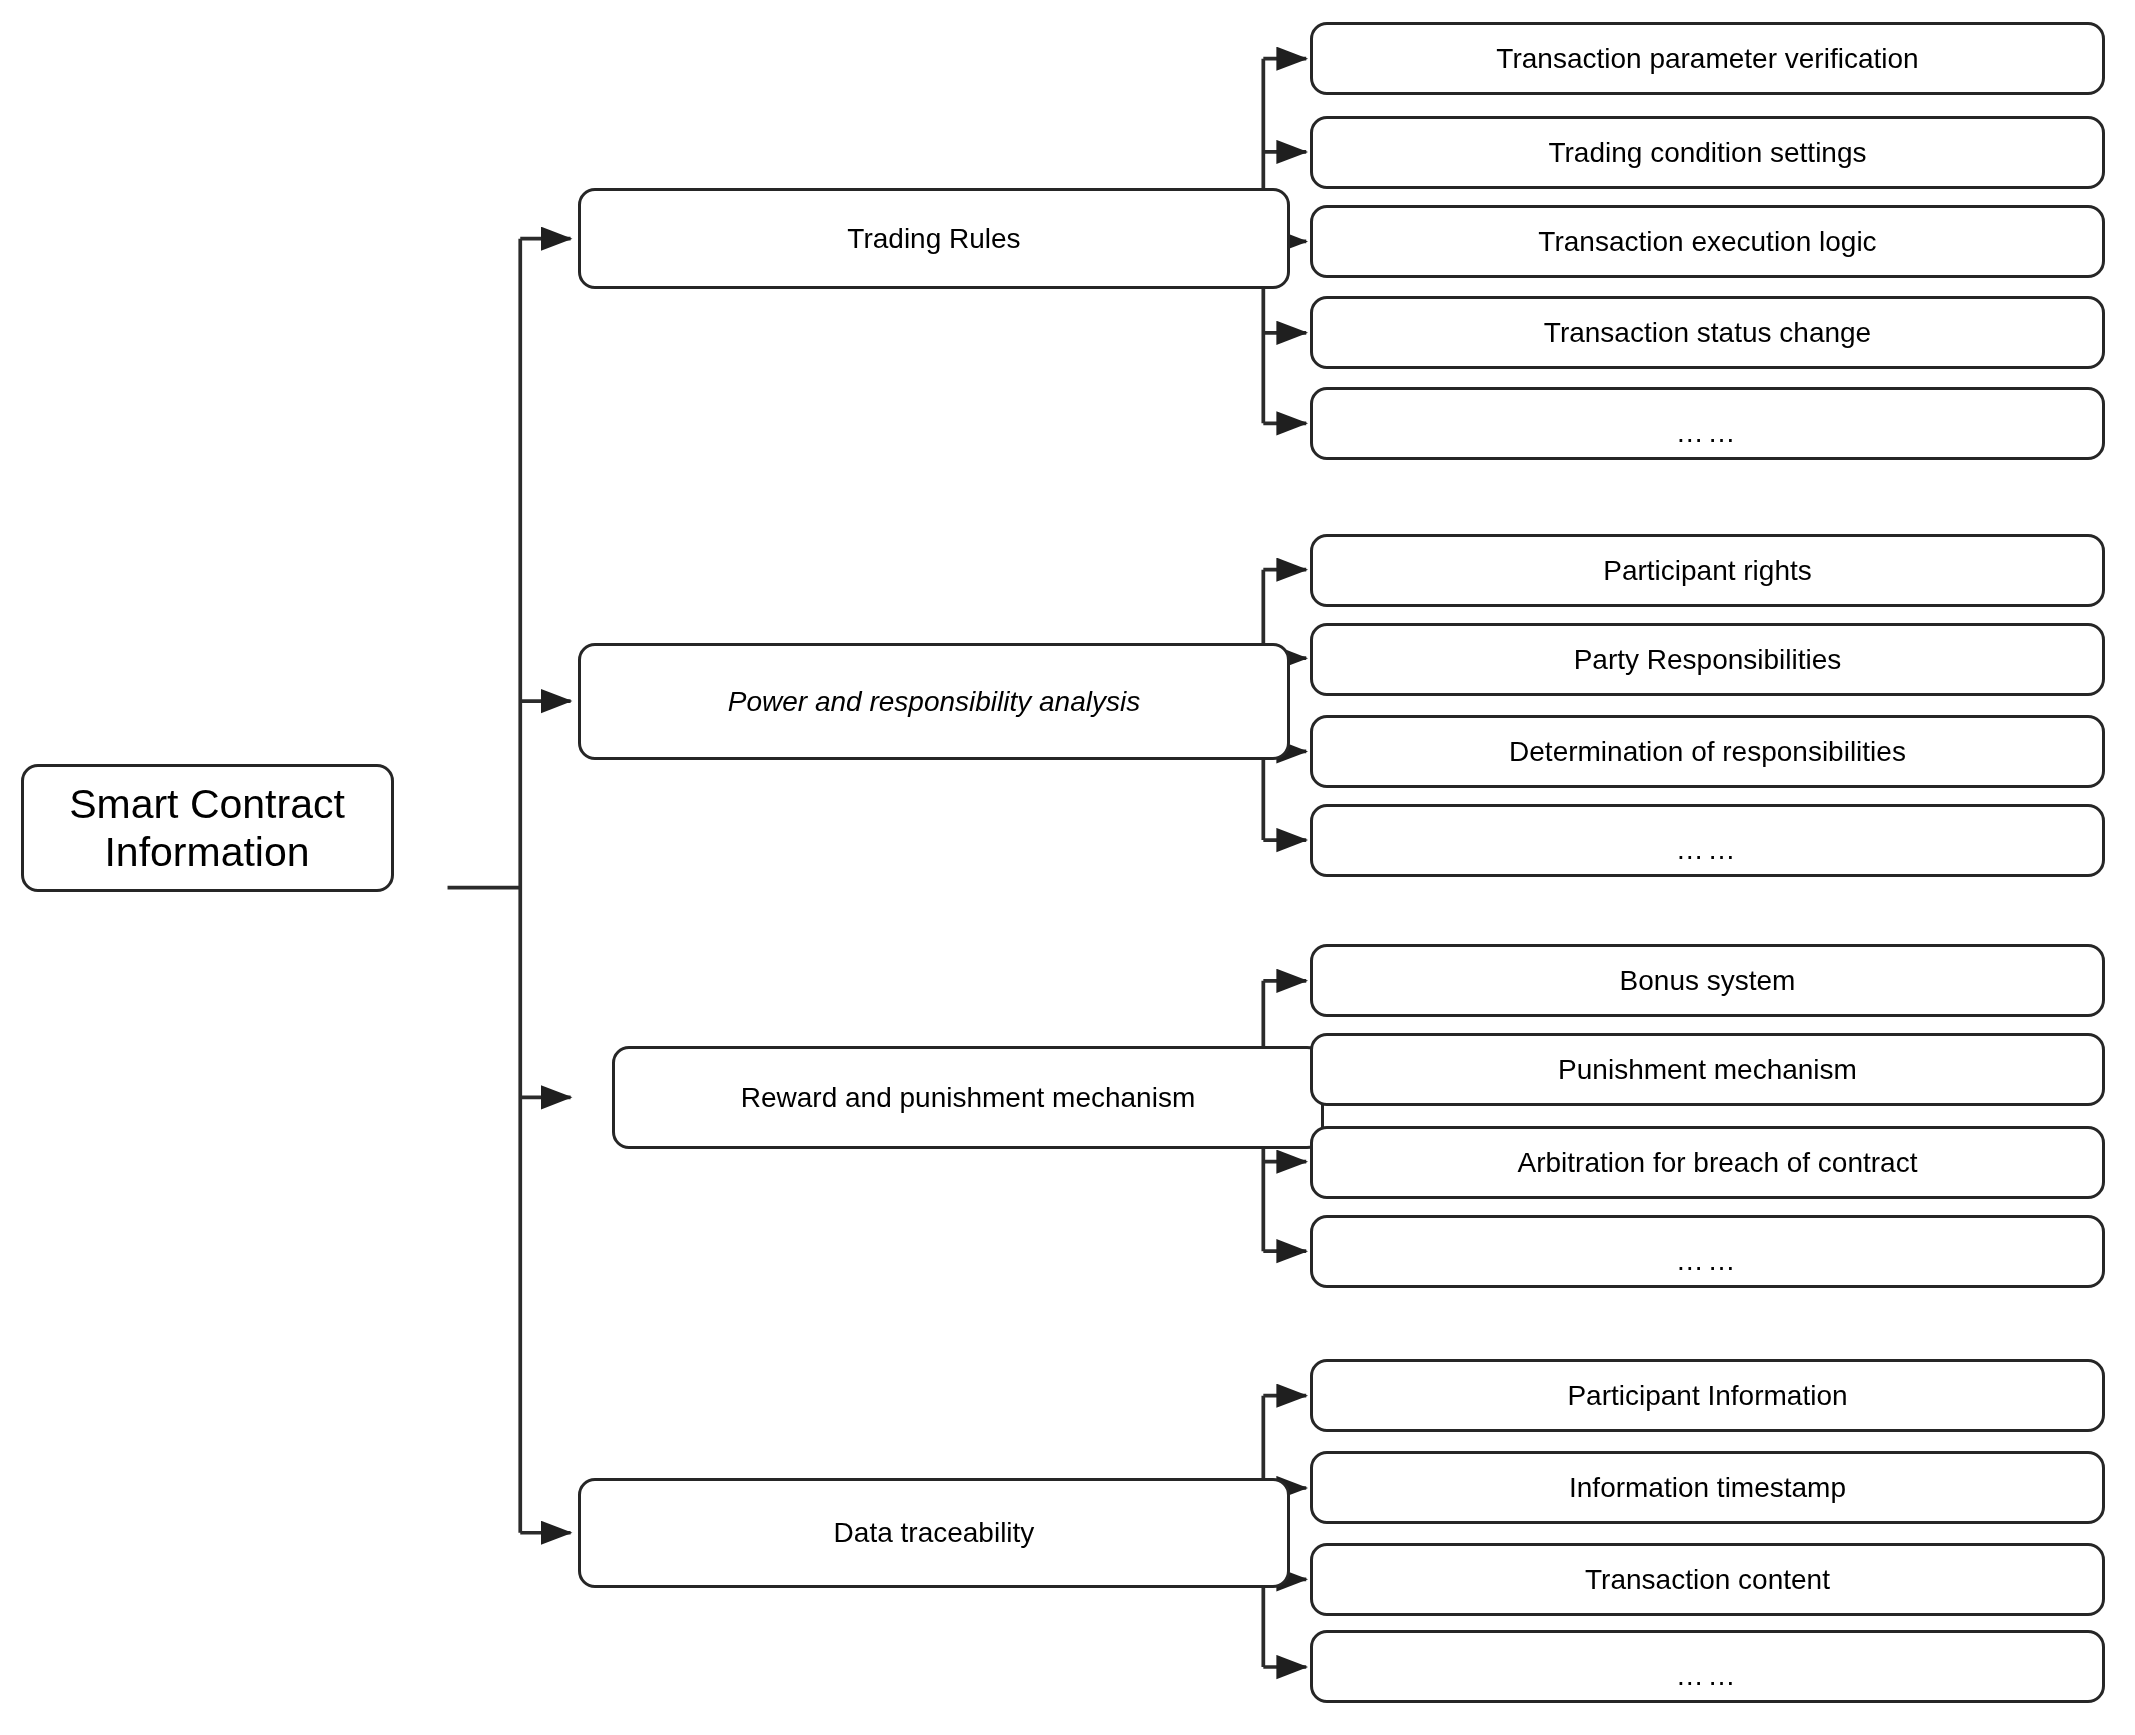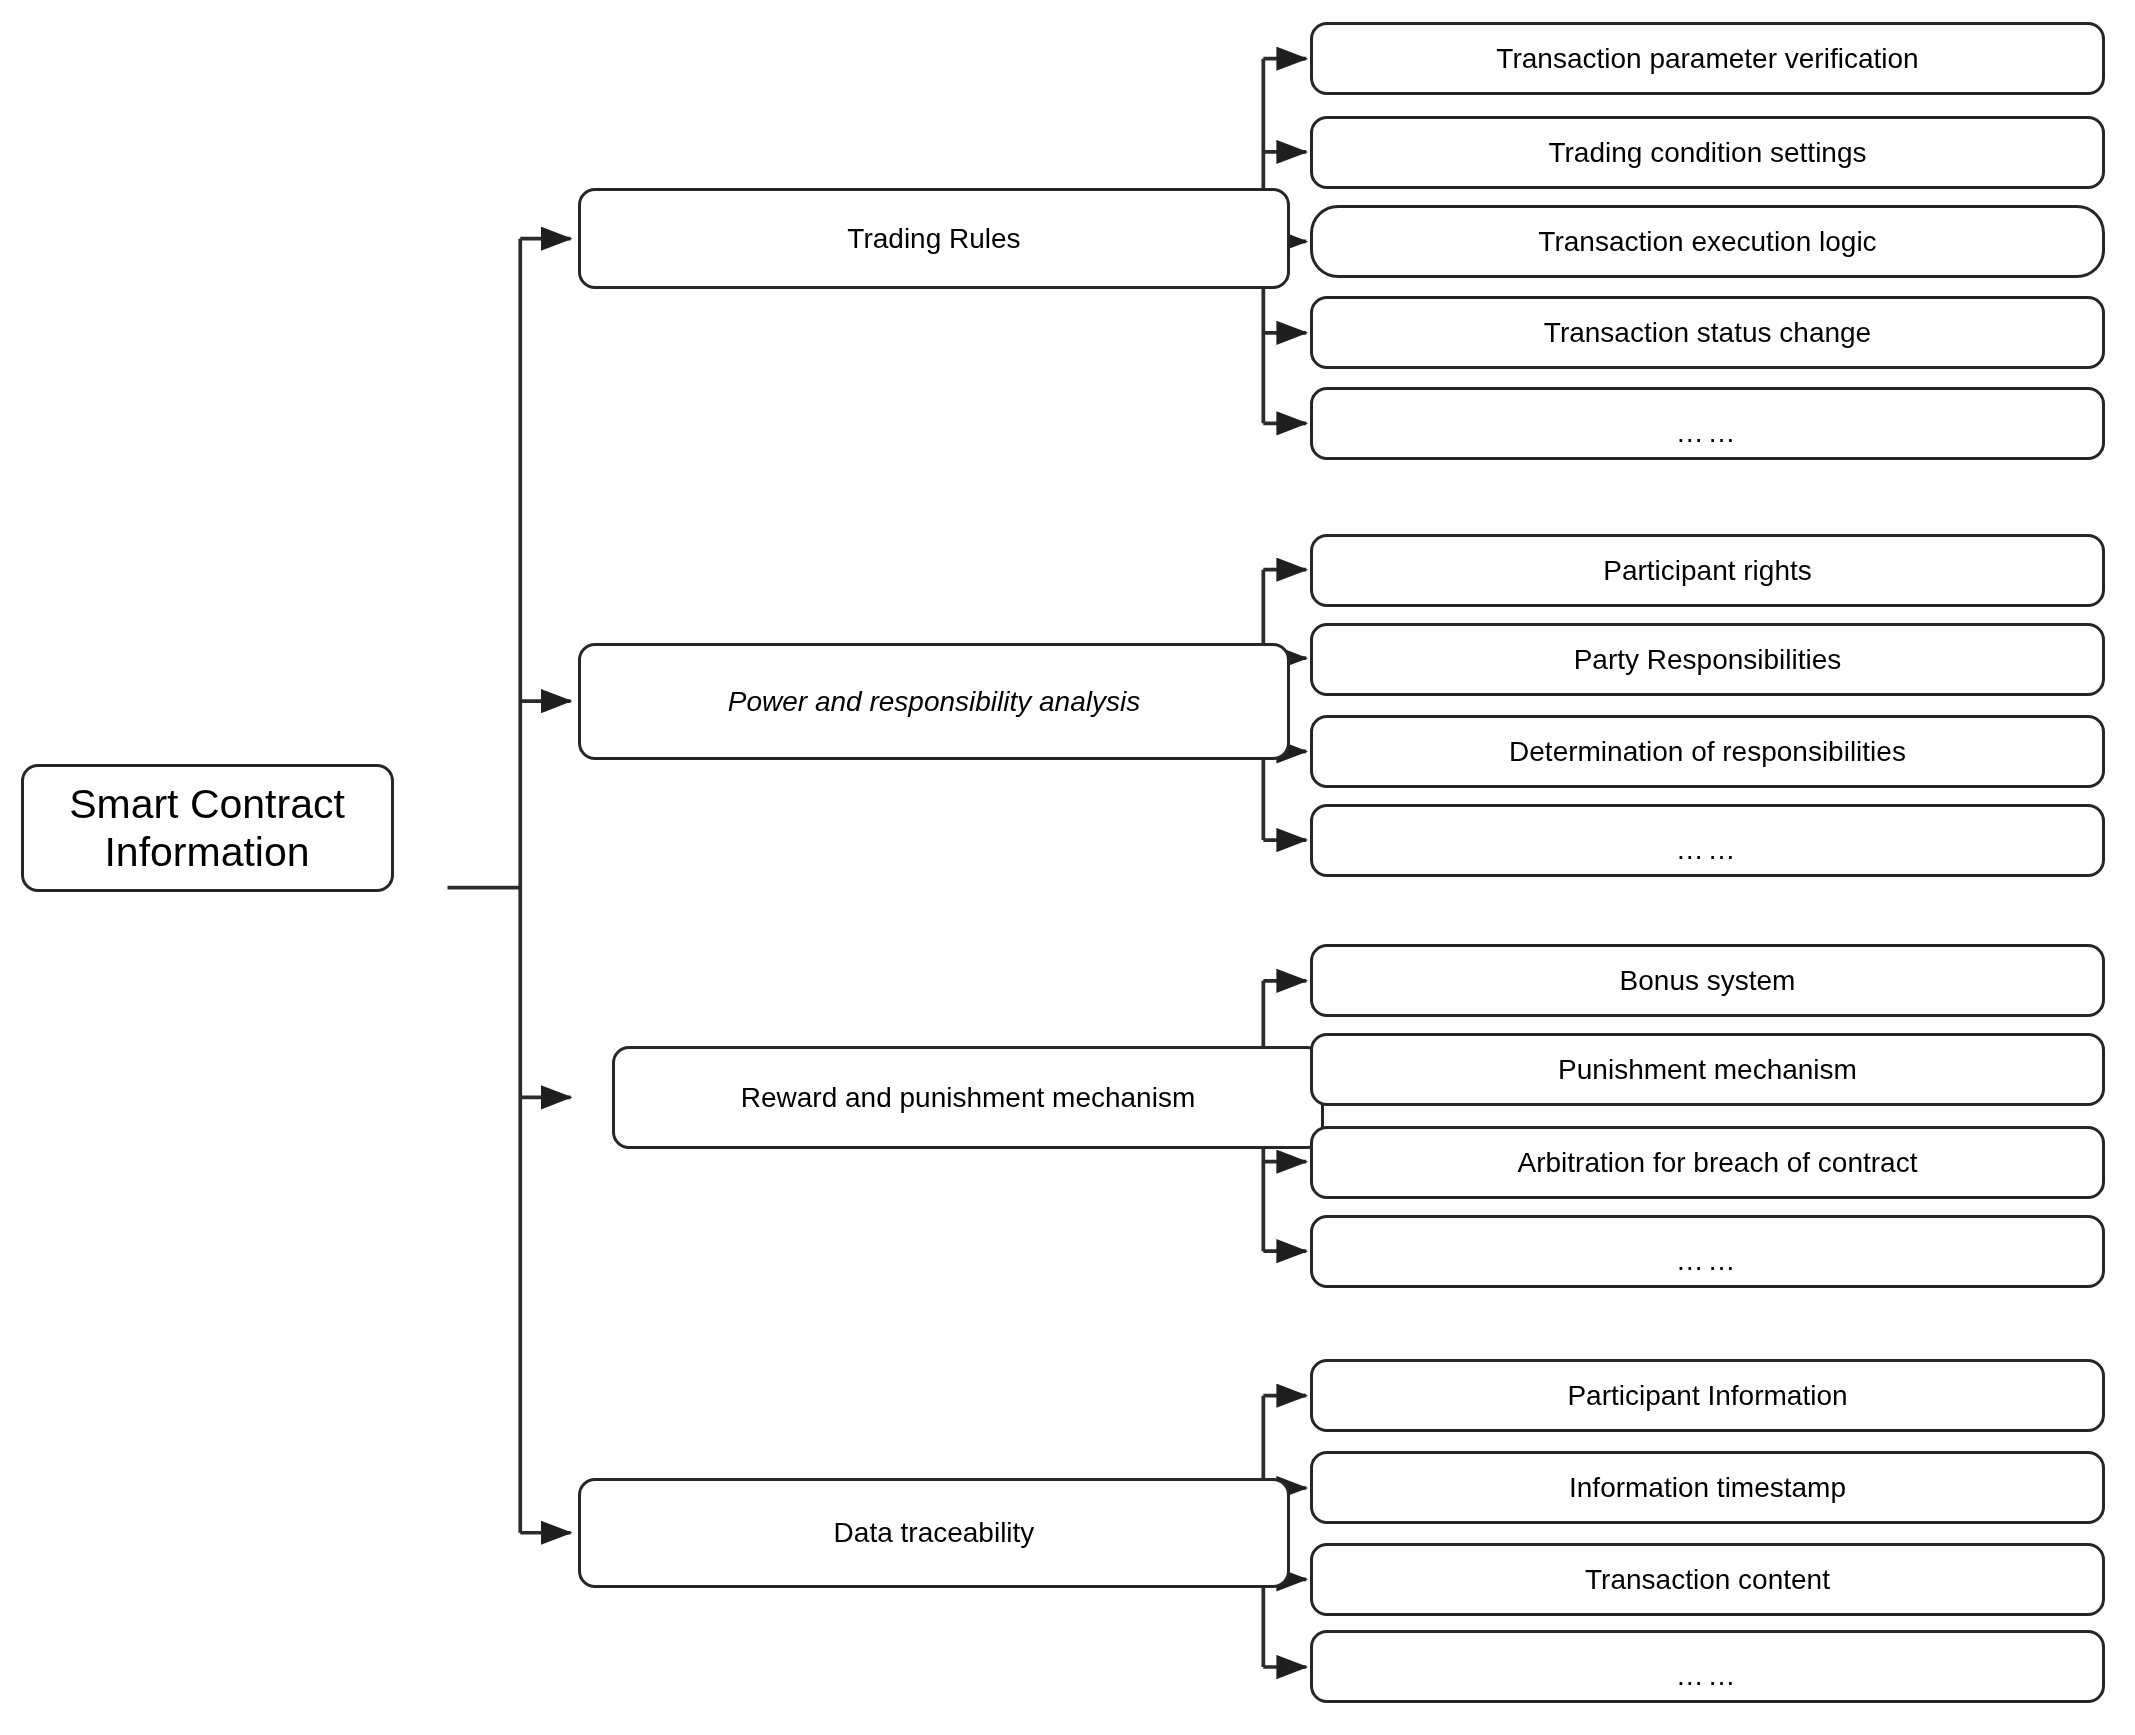--- a/index.html
+++ b/index.html
@@ -84,21 +84,21 @@
 
   <div class="node root">Smart Contract Information</div>
 
   <div class="node branch" style="top:188px;height:101px;">Trading Rules</div>
   <div class="node branch" style="top:643px;height:117px;font-style:italic;">Power and responsibility analysis</div>
   <div class="node branch" style="top:1046px;height:103px;margin-left:34px;">Reward and punishment mechanism</div>
   <div class="node branch" style="top:1478px;height:110px;">Data traceability</div>
 
   <div class="node leaf" style="top:22.4px;">Transaction parameter verification</div>
   <div class="node leaf" style="top:116px;">Trading condition settings</div>
-  <div class="node leaf" style="top:205px;border-radius:28px;">Transaction execution logic</div>
+  <div class="node leaf" style="top:205px;">Transaction execution logic</div>
   <div class="node leaf" style="top:296px;">Transaction status change</div>
   <div class="node leaf dots" style="top:387px;">……</div>
 
   <div class="node leaf" style="top:534px;">Participant rights</div>
   <div class="node leaf" style="top:623px;">Party Responsibilities</div>
   <div class="node leaf" style="top:715px;">Determination of responsibilities</div>
   <div class="node leaf dots" style="top:804px;">……</div>
 
   <div class="node leaf" style="top:944px;">Bonus system</div>
   <div class="node leaf" style="top:1033px;">Punishment mechanism</div>

